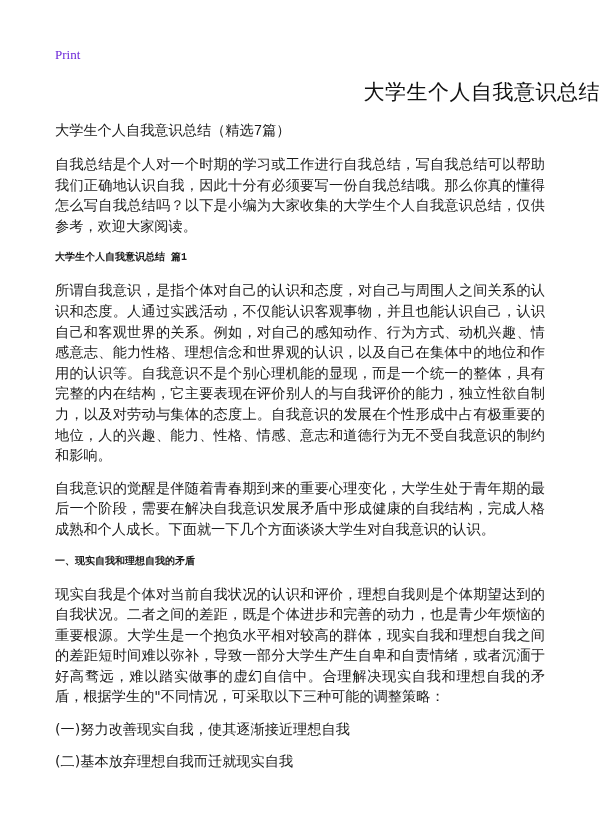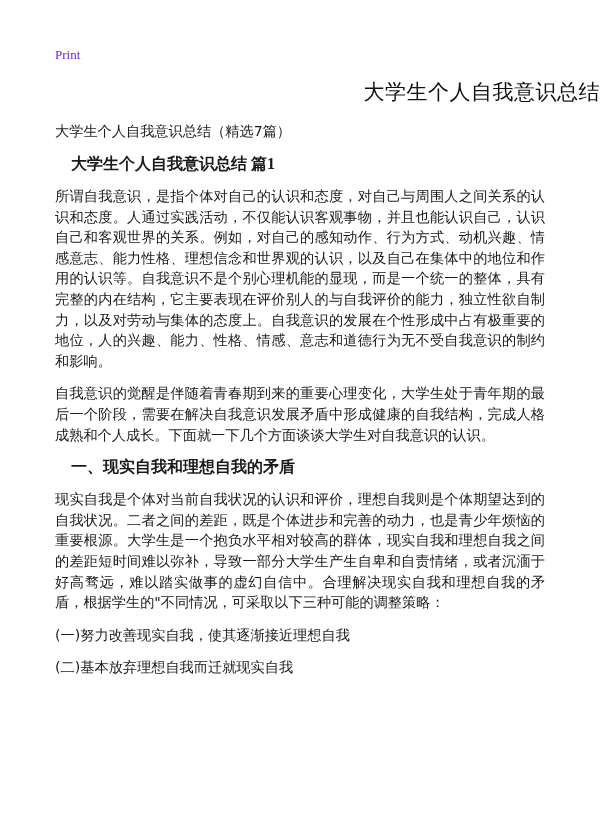--- a/index.html
+++ b/index.html
@@ -2,33 +2,34 @@
 <html><head>
 <meta charset="utf-8">
 <style>
   html, body { margin:0; padding:0; background:#ffffff; }
   body { width:600px; height:828px; overflow:hidden; position:relative; color:#1a1a1a;
          font-family:"DejaVu Sans", sans-serif; }
   .page { position:absolute; left:0; top:0; width:600px; height:828px; }
   .print { position:absolute; left:55px; top:47px; font-family:"Liberation Serif", serif; font-size:13px; color:#6d28d9; }
   .title { position:absolute; left:0; width:600px; top:78px; text-align:right; font-size:21px; font-weight:normal; color:#111; letter-spacing:0.5px; }
   .content { position:absolute; left:55px; top:121px; width:490px; }
-  .subtitle { font-size:14.2px; line-height:20px; margin:0 0 13px 0; }
+  .subtitle { font-size:14.2px; line-height:20px; margin:0 0 13px 0;font-family:Liberation Mono, monospace; }
   .para { font-size:14.2px; line-height:20.6px; margin:0 0 12px 0; text-align:justify; }
-  .heading { font-size:16px; font-weight:bold; line-height:20px; margin:0 0 12px 16px; font-family:Liberation Serif, serif; }
+  .heading { font-size:10px; font-weight:bold; line-height:20px; margin:0 0 12px 0; font-family:Liberation Mono, monospace; }
   .sub { font-size:14.2px; line-height:20px; margin:0 0 12px 0; }
 </style>
 </head>
 <body>
 
 <div class="page">
   <div class="print">Print</div>
   <div class="title">大学生个人自我意识总结</div>
   <div class="content">
     <p class="subtitle">大学生个人自我意识总结（精选7篇）</p>
+    <p class="para">自我总结是个人对一个时期的学习或工作进行自我总结，写自我总结可以帮助我们正确地认识自我，因此十分有必须要写一份自我总结哦。那么你真的懂得怎么写自我总结吗？以下是小编为大家收集的大学生个人自我意识总结，仅供参考，欢迎大家阅读。</p>
     <p class="heading">大学生个人自我意识总结 篇1</p>
     <p class="para">所谓自我意识，是指个体对自己的认识和态度，对自己与周围人之间关系的认识和态度。人通过实践活动，不仅能认识客观事物，并且也能认识自己，认识自己和客观世界的关系。例如，对自己的感知动作、行为方式、动机兴趣、情感意志、能力性格、理想信念和世界观的认识，以及自己在集体中的地位和作用的认识等。自我意识不是个别心理机能的显现，而是一个统一的整体，具有完整的内在结构，它主要表现在评价别人的与自我评价的能力，独立性欲自制力，以及对劳动与集体的态度上。自我意识的发展在个性形成中占有极重要的地位，人的兴趣、能力、性格、情感、意志和道德行为无不受自我意识的制约和影响。</p>
     <p class="para">自我意识的觉醒是伴随着青春期到来的重要心理变化，大学生处于青年期的最后一个阶段，需要在解决自我意识发展矛盾中形成健康的自我结构，完成人格成熟和个人成长。下面就一下几个方面谈谈大学生对自我意识的认识。</p>
     <p class="heading">一、现实自我和理想自我的矛盾</p>
     <p class="para">现实自我是个体对当前自我状况的认识和评价，理想自我则是个体期望达到的自我状况。二者之间的差距，既是个体进步和完善的动力，也是青少年烦恼的重要根源。大学生是一个抱负水平相对较高的群体，现实自我和理想自我之间的差距短时间难以弥补，导致一部分大学生产生自卑和自责情绪，或者沉湎于好高骛远，难以踏实做事的虚幻自信中。合理解决现实自我和理想自我的矛盾，根据学生的"不同情况，可采取以下三种可能的调整策略：</p>
     <p class="sub">(一)努力改善现实自我，使其逐渐接近理想自我</p>
     <p class="sub">(二)基本放弃理想自我而迁就现实自我</p>
   </div>
 </div>
 

